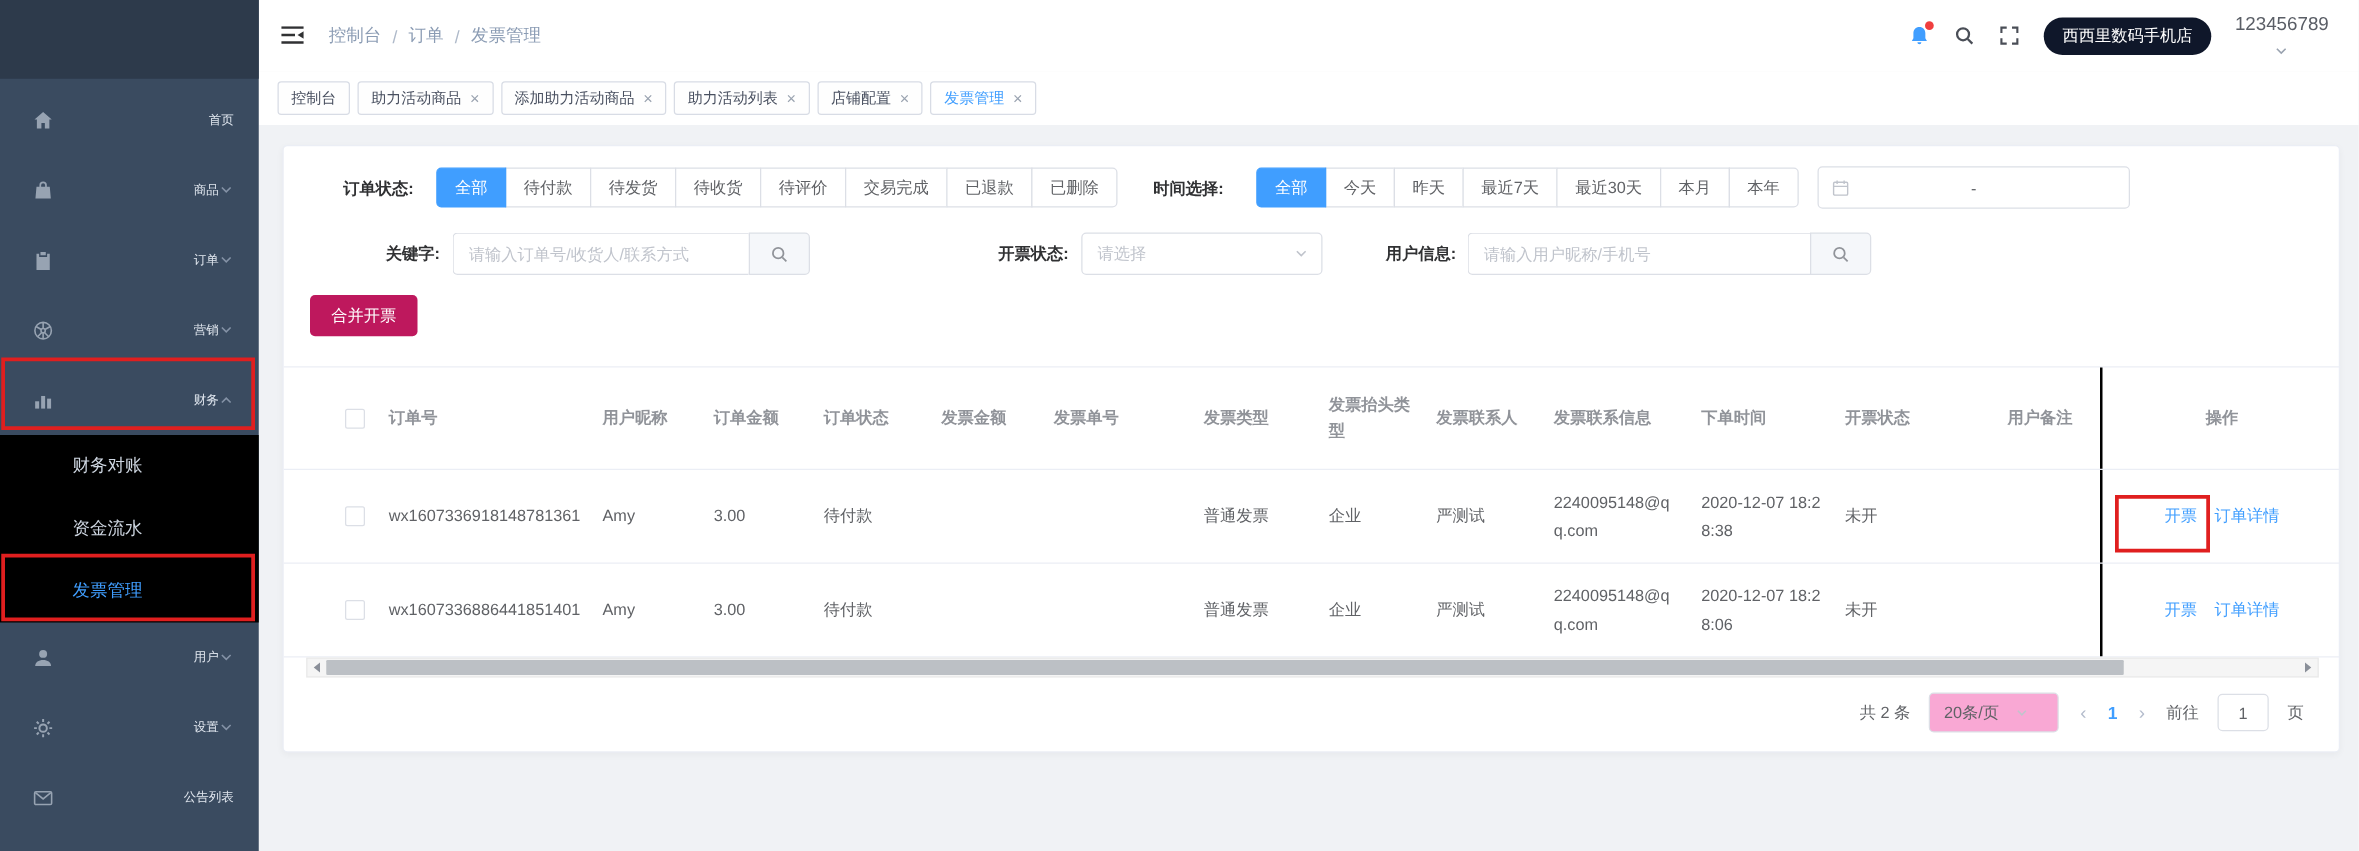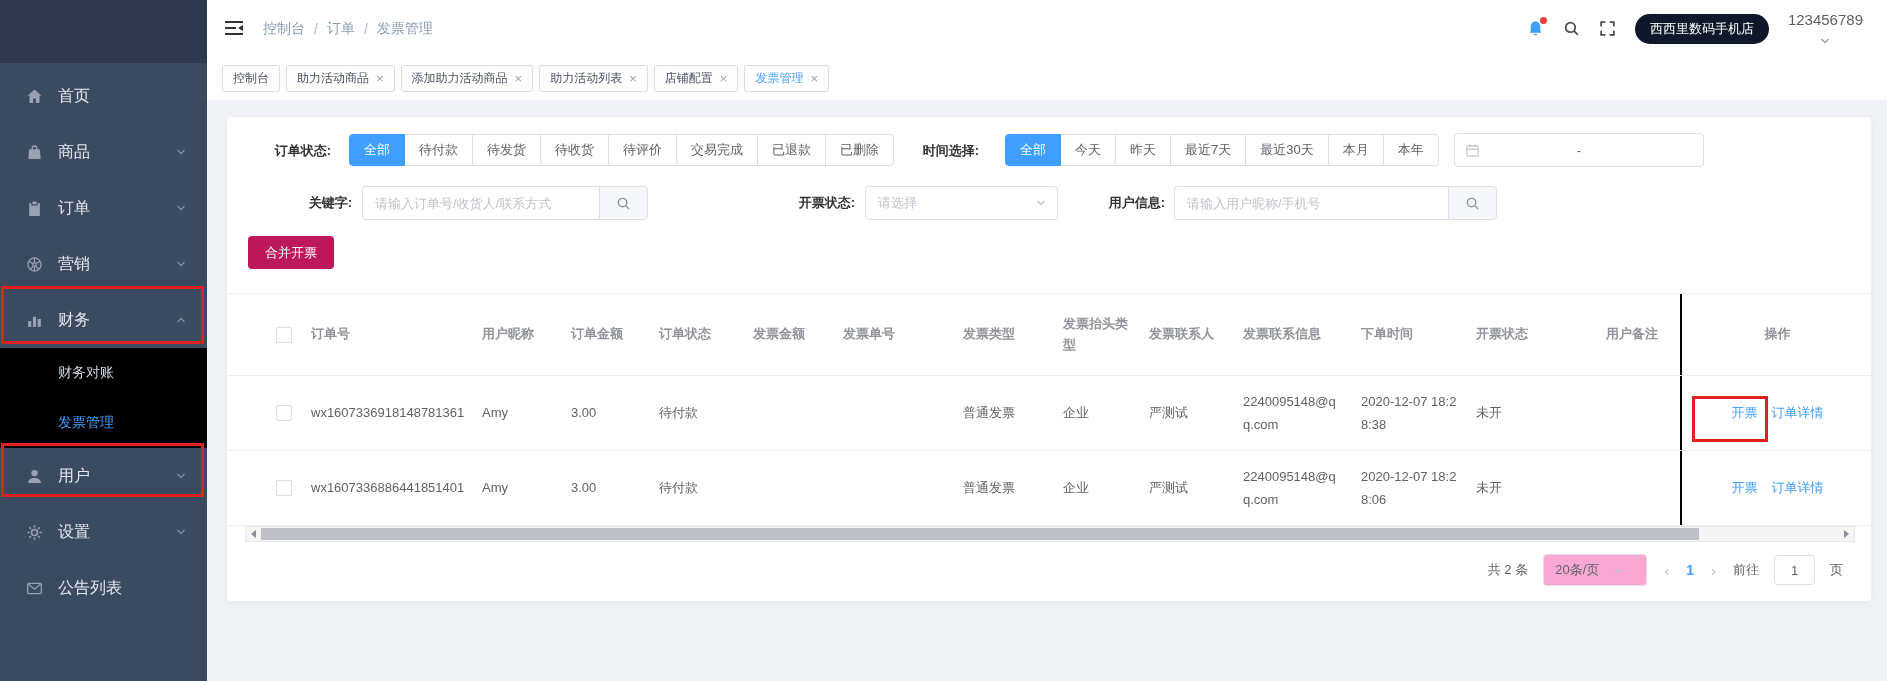--- a/index.html
+++ b/index.html
@@ -2,21 +2,21 @@
 <html><head>
 <meta charset="utf-8">
 <style>
   * { box-sizing: border-box; margin: 0; padding: 0; }
   html,body { width:1887px; height:681px; overflow:hidden; }
   body { font-family:"Liberation Sans","DejaVu Sans",sans-serif; background:#f0f2f5; position:relative; }
 
   
   .sidebar { position:absolute; left:0; top:0; width:207px; height:681px; background:#3a4b60; z-index:2; }
   .logo-block { height:63px; background:#2d3a4b; }
-  .menu-item { height:56px; display:flex; align-items:center; padding:0 20px 0 26px; color:#e2e8f0; font-size:16px; cursor:pointer; }
+  .menu-item { height:56px; display:flex; align-items:center; padding:0 20px 0 26px; color:#e2e8f0; font-size:10px; cursor:pointer;text-align:right; }
   .mi-icon { width:18px; height:18px; margin-right:14px; color:#97a3b2; display:flex; align-items:center; }
   .mi-icon svg { width:17px; height:17px; }
   .mi-label { flex:1; }
   .mi-chev { color:#8492a6; display:flex; }
   .mi-chev svg { width:12px; height:12px; }
   .mi-chev.up { transform:rotate(180deg); }
   .submenu { background:#000000; }
   .submenu-item { height:50px; display:flex; align-items:center; padding-left:58px; color:#cfd7e2; font-size:14px; cursor:pointer; }
   .submenu-item.active { color:#409eff; }
 
@@ -159,20 +159,21 @@
         </span>
         <span class="mi-label">财务</span>
         <span class="mi-chev up">
           <svg viewBox="0 0 12 12">
             <path d="M2.5 4l3.5 3.5L9.5 4" fill="none" stroke="currentColor" stroke-width="1.3"></path>
           </svg>
         </span>
       </div>
       <div class="submenu">
         <div class="submenu-item">财务对账</div>
+        <div class="submenu-item">资金流水</div>
         <div class="submenu-item active">发票管理</div>
       </div>
       <div class="menu-item">
         <span class="mi-icon">
           <svg viewBox="0 0 16 16" fill="currentColor">
             <circle cx="8" cy="4.8" r="3"></circle>
             <path d="M2 14c0-3 2.7-4.6 6-4.6s6 1.6 6 4.6z"></path>
           </svg>
         </span>
         <span class="mi-label">用户</span>

